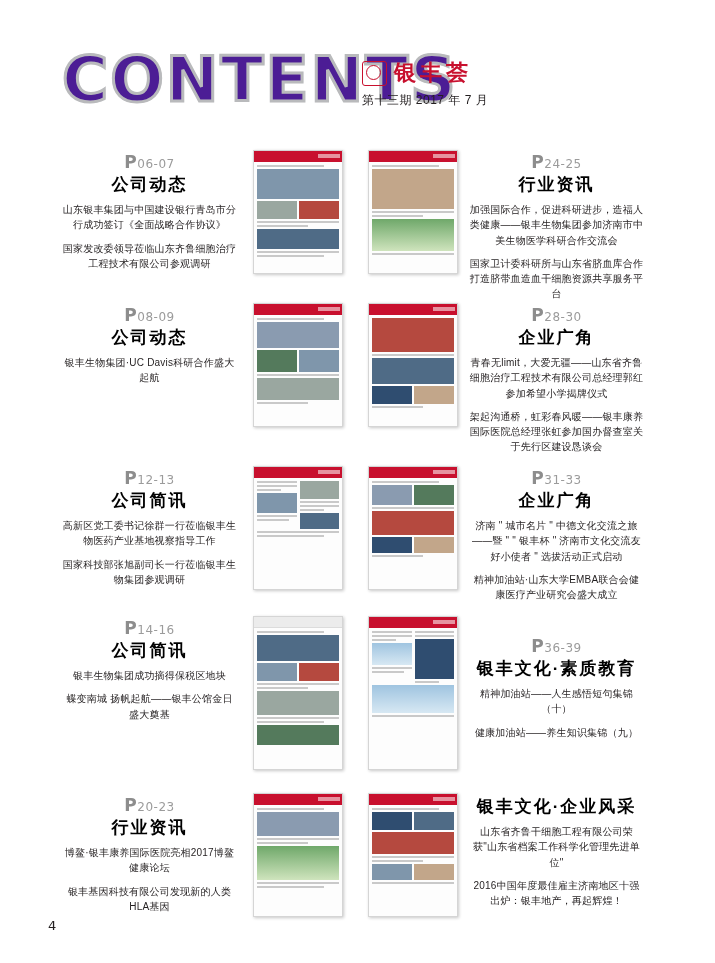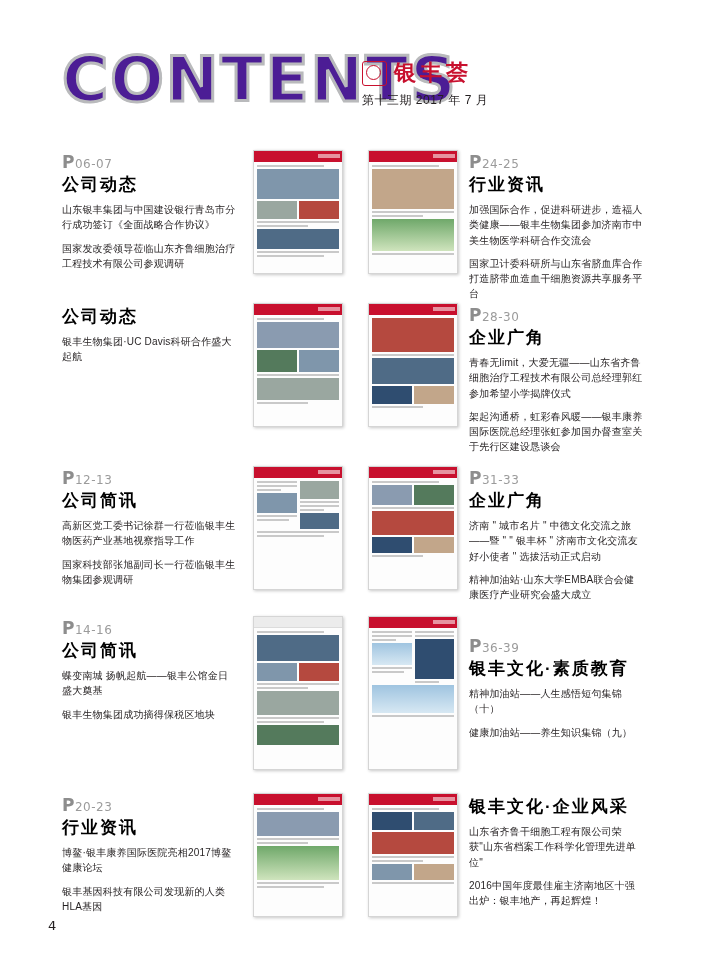--- a/index.html
+++ b/index.html
@@ -73,20 +73,21 @@
     position: absolute;
     left: 362px;
     top: 92px;
     font-size: 12px;
     color: #231f20;
     letter-spacing: 0.5px;
   }
   .item-text {
     position: absolute;
     width: 175px;
+    text-align: center;
   }
   .pnum {
     font-family: "DejaVu Sans", sans-serif;
     font-size: 12px;
     color: #9b9b9b;
     letter-spacing: 0.5px;
     margin-bottom: 2px;
   }
   .pnum .p {
     font-size: 17px;
@@ -230,20 +231,21 @@
   </div>
 </div>
 <div class="item-text" style="left:469px; top:152px;">
   <div class="pnum"><span class="p">P</span><span>24-25</span></div>
   <div class="itemtitle">行业资讯</div>
   <div class="blurb">加强国际合作，促进科研进步，造福人类健康——银丰生物集团参加济南市中美生物医学科研合作交流会</div>
   <div class="blurb">国家卫计委科研所与山东省脐血库合作打造脐带血造血干细胞资源共享服务平台</div>
 </div>
 
 <div class="item-text" style="left:62px; top:305px;">
+  <div class="pnum"><span class="p">P</span><span>08-09</span></div>
   <div class="itemtitle">公司动态</div>
   <div class="blurb">银丰生物集团·UC Davis科研合作盛大起航</div>
 </div>
 <div class="thumb" style="left:253px; top:303px; width:88px; height:122px;">
   <div class="t-band"></div>
   <div class="t-body">
     <div class="t-line med"></div>
     <div class="t-photo e" style="height:26px"></div>
     <div class="t-row">
         <div class="t-photo g" style="height:22px"></div>
@@ -324,22 +326,22 @@
 <div class="item-text" style="left:469px; top:468px;">
   <div class="pnum"><span class="p">P</span><span>31-33</span></div>
   <div class="itemtitle">企业广角</div>
   <div class="blurb">济南 " 城市名片 " 中德文化交流之旅——暨 " " 银丰杯 " 济南市文化交流友好小使者 " 选拔活动正式启动</div>
   <div class="blurb">精神加油站·山东大学EMBA联合会健康医疗产业研究会盛大成立</div>
 </div>
 
 <div class="item-text" style="left:62px; top:618px;">
   <div class="pnum"><span class="p">P</span><span>14-16</span></div>
   <div class="itemtitle">公司简讯</div>
+  <div class="blurb">银丰生物集团成功摘得保税区地块</div>
   <div class="blurb">蝶变南城 扬帆起航——银丰公馆金日盛大奠基</div>
-  <div class="blurb">银丰生物集团成功摘得保税区地块</div>
 </div>
 <div class="thumb" style="left:253px; top:616px; width:88px; height:152px;">
   <div class="t-head"></div>
   <div class="t-body">
     <div class="t-line med"></div>
     <div class="t-photo d" style="height:26px"></div>
     <div class="t-row">
         <div class="t-photo a" style="height:18px"></div>
         <div class="t-photo c" style="height:18px"></div>
       </div>

